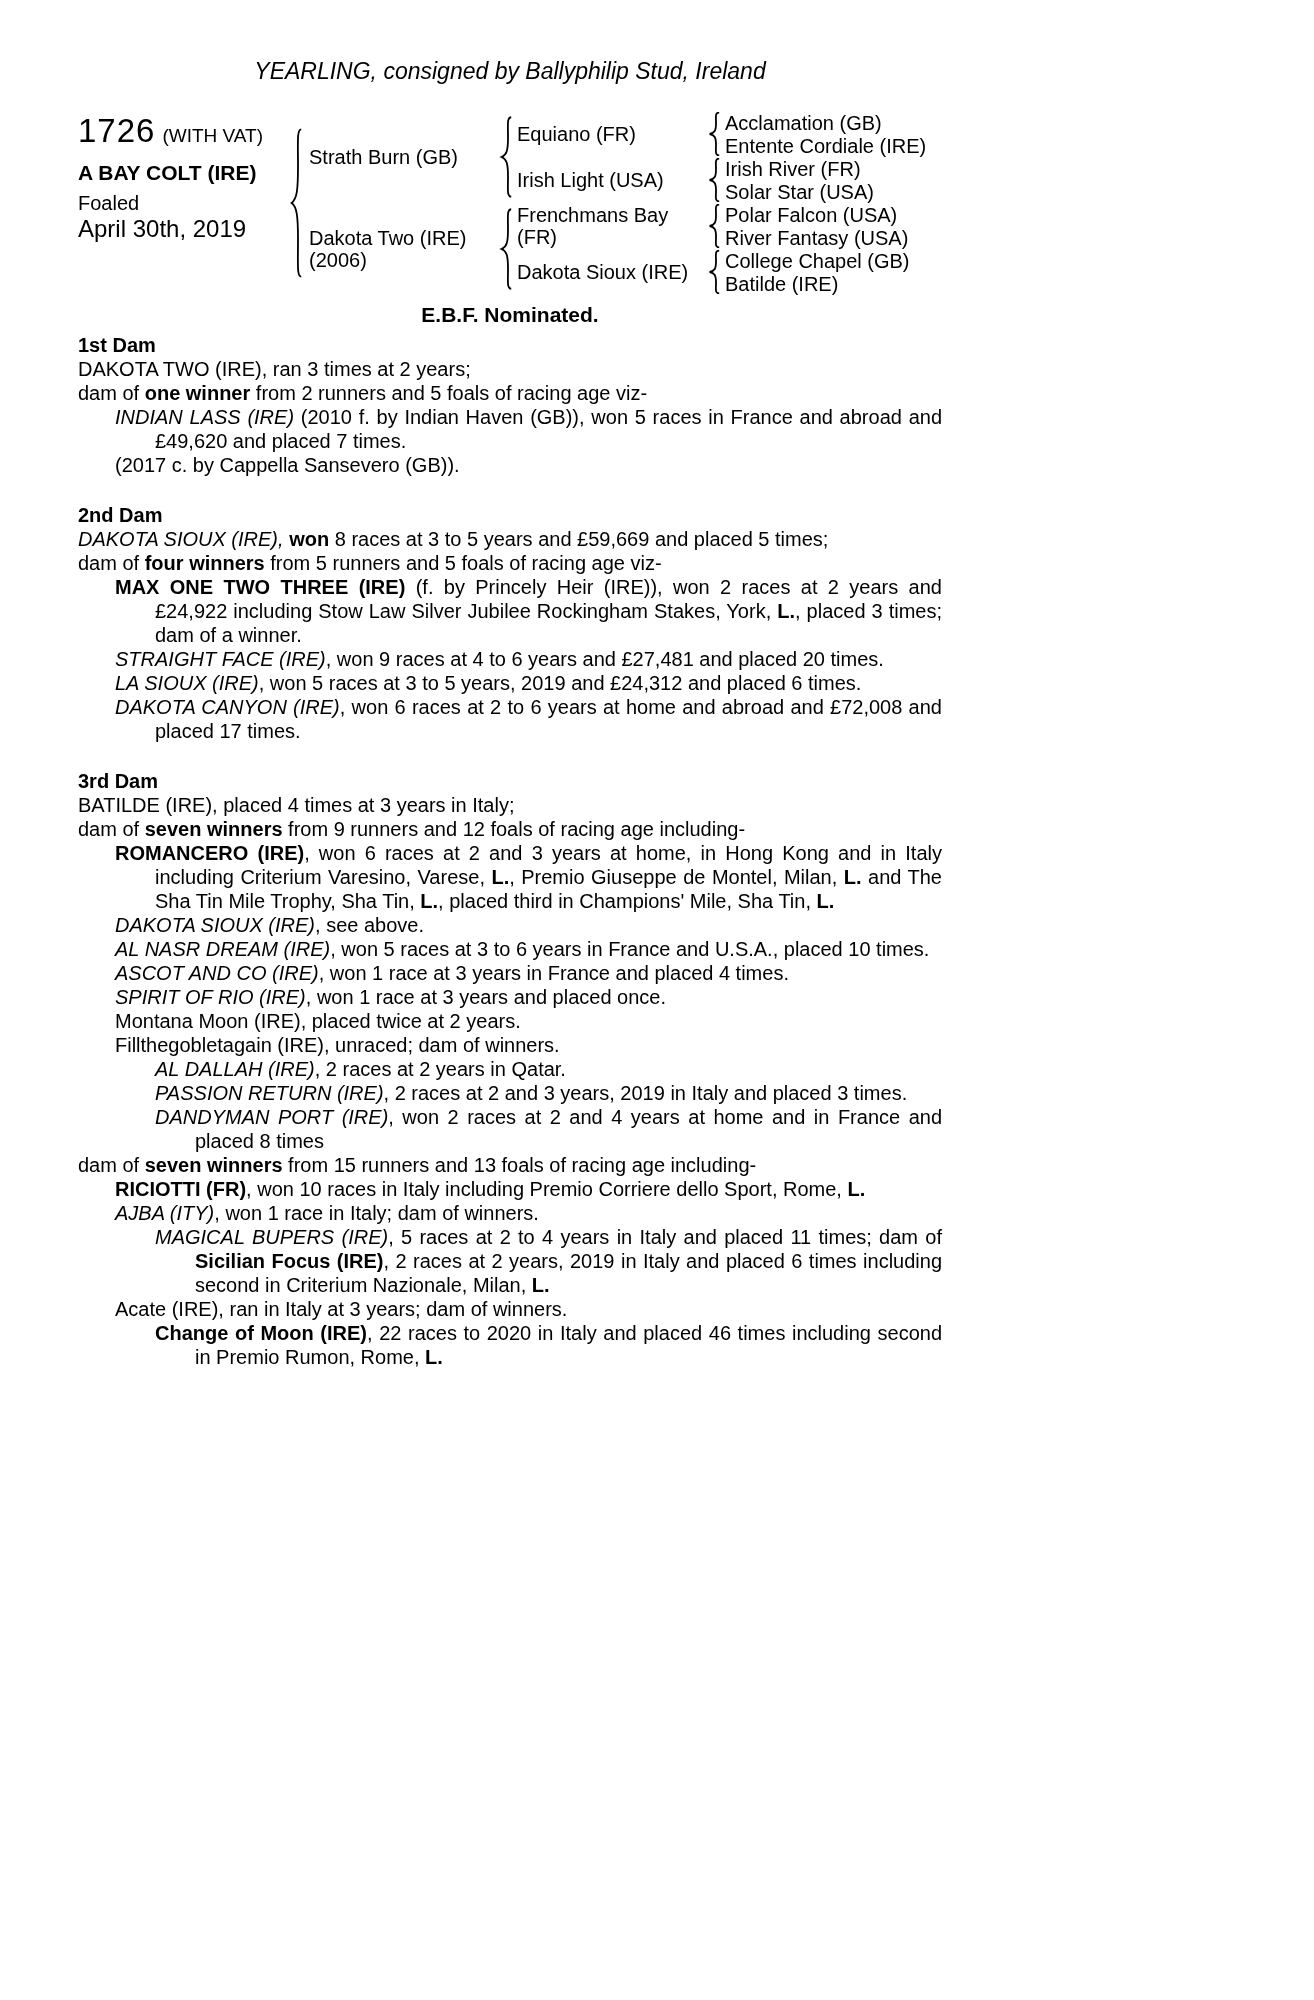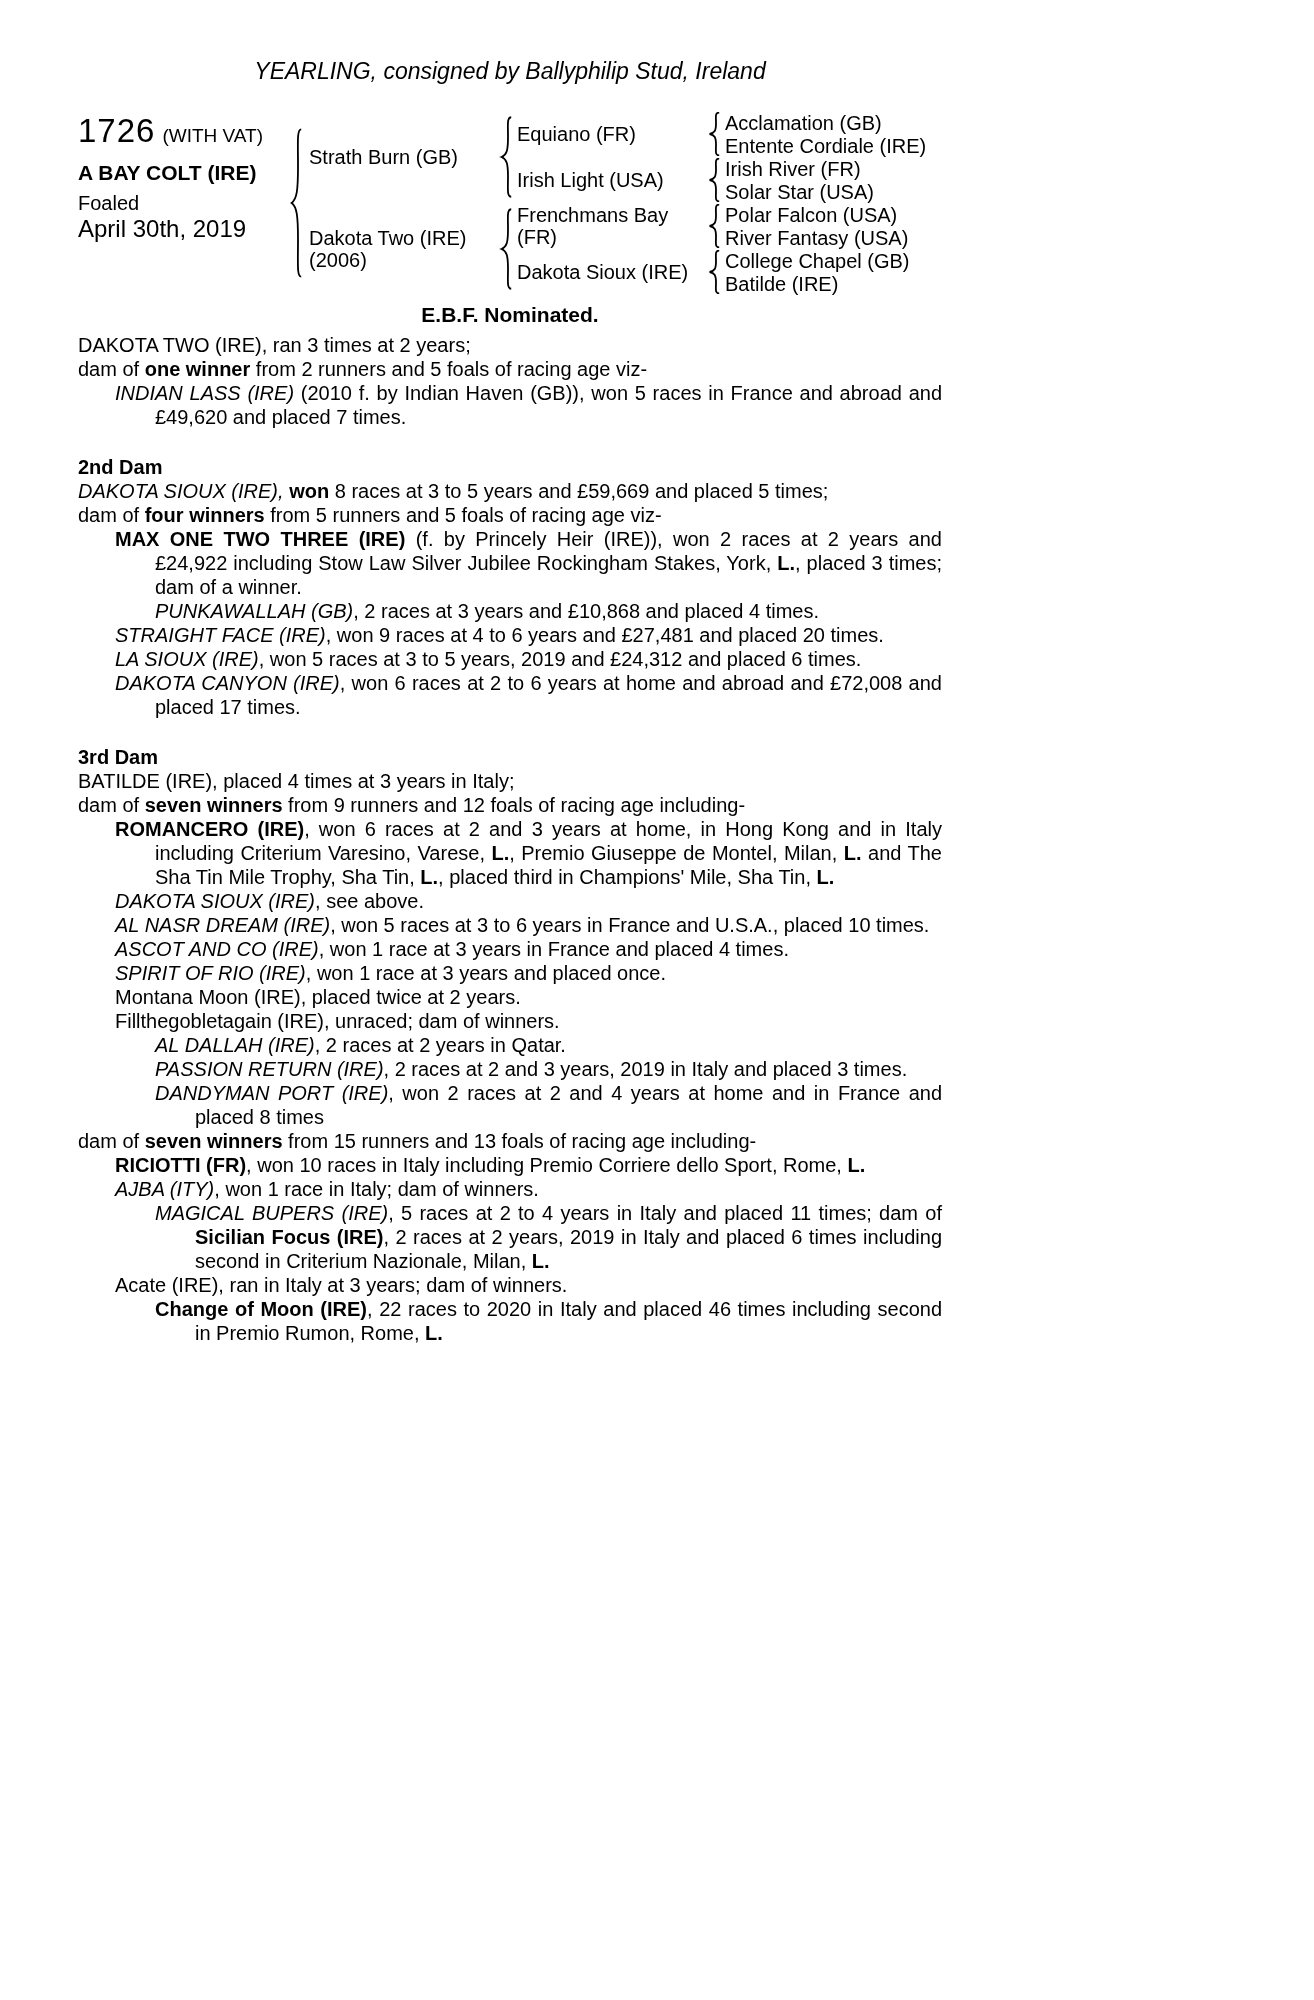--- a/index.html
+++ b/index.html
@@ -138,28 +138,29 @@
     <div class="cell gg5">Polar Falcon (USA)</div>
     <div class="cell gg6">River Fantasy (USA)</div>
     <div class="cell gg7">College Chapel (GB)</div>
     <div class="cell gg8">Batilde (IRE)</div>
 
   </div>
 
   <div class="ebf">E.B.F. Nominated.</div>
 
   <div class="sections">
+      <div class="sec-heading">1st Dam</div>
       <p class="para"><span>DAKOTA TWO (IRE), ran 3 times at 2 years;</span></p>
       <p class="para"><span>dam of </span><span class="b">one winner</span><span> from 2 runners and 5 foals of racing age viz-</span></p>
       <p class="para ind1"><span class="i">INDIAN LASS (IRE)</span><span> (2010 f. by Indian Haven (GB)), won 5 races in France and abroad and £49,620 and placed 7 times.</span></p>
+      <p class="para ind1"><span>(2017 c. by Cappella Sansevero (GB)).</span></p>
       <div class="sec-heading">2nd Dam</div>
       <p class="para"><span class="i">DAKOTA SIOUX (IRE), </span><span class="b">won</span><span> 8 races at 3 to 5 years and £59,669 and placed 5 times;</span></p>
       <p class="para"><span>dam of </span><span class="b">four winners</span><span> from 5 runners and 5 foals of racing age viz-</span></p>
       <p class="para ind1"><span class="b">MAX ONE TWO THREE (IRE)</span><span> (f. by Princely Heir (IRE)), won 2 races at 2 years and £24,922 including Stow Law Silver Jubilee Rockingham Stakes, York, </span><span class="b">L.</span><span>, placed 3 times; dam of a winner.</span></p>
-      <p class="para ind2"><span class="i">PUNKAWALLAH (GB)</span><span>, 2 races at 3 years and £10,868 and placed 4 times.</span></p>
       <p class="para ind1"><span class="i">STRAIGHT FACE (IRE)</span><span>, won 9 races at 4 to 6 years and £27,481 and placed 20 times.</span></p>
       <p class="para ind1"><span class="i">LA SIOUX (IRE)</span><span>, won 5 races at 3 to 5 years, 2019 and £24,312 and placed 6 times.</span></p>
       <p class="para ind1"><span class="i">DAKOTA CANYON (IRE)</span><span>, won 6 races at 2 to 6 years at home and abroad and £72,008 and placed 17 times.</span></p>
       <div class="sec-heading">3rd Dam</div>
       <p class="para"><span>BATILDE (IRE), placed 4 times at 3 years in Italy;</span></p>
       <p class="para"><span>dam of </span><span class="b">seven winners</span><span> from 9 runners and 12 foals of racing age including-</span></p>
       <p class="para ind1"><span class="b">ROMANCERO (IRE)</span><span>, won 6 races at 2 and 3 years at home, in Hong Kong and in Italy including Criterium Varesino, Varese, </span><span class="b">L.</span><span>, Premio Giuseppe de Montel, Milan, </span><span class="b">L.</span><span> and The Sha Tin Mile Trophy, Sha Tin, </span><span class="b">L.</span><span>, placed third in Champions' Mile, Sha Tin, </span><span class="b">L.</span></p>
       <p class="para ind1"><span class="i">DAKOTA SIOUX (IRE)</span><span>, see above.</span></p>
       <p class="para ind1"><span class="i">AL NASR DREAM (IRE)</span><span>, won 5 races at 3 to 6 years in France and U.S.A., placed 10 times.</span></p>
       <p class="para ind1"><span class="i">ASCOT AND CO (IRE)</span><span>, won 1 race at 3 years in France and placed 4 times.</span></p>

